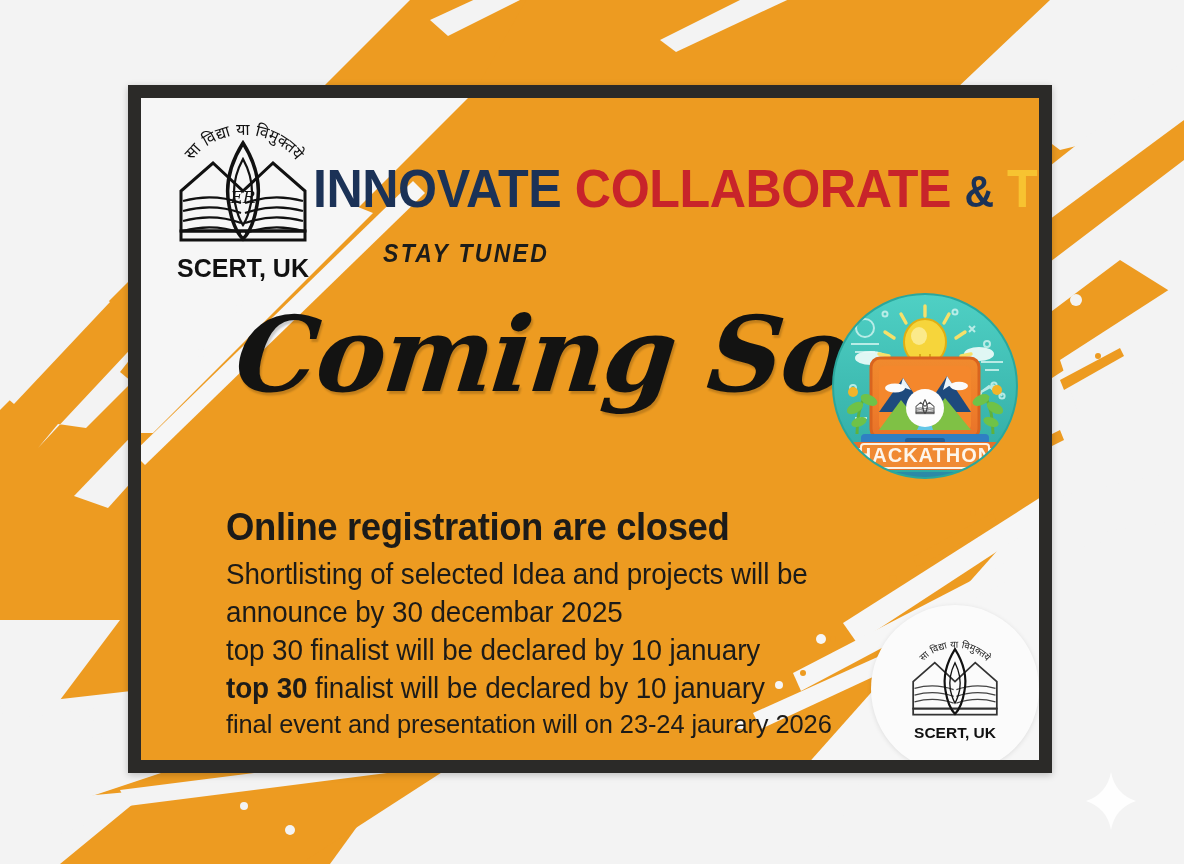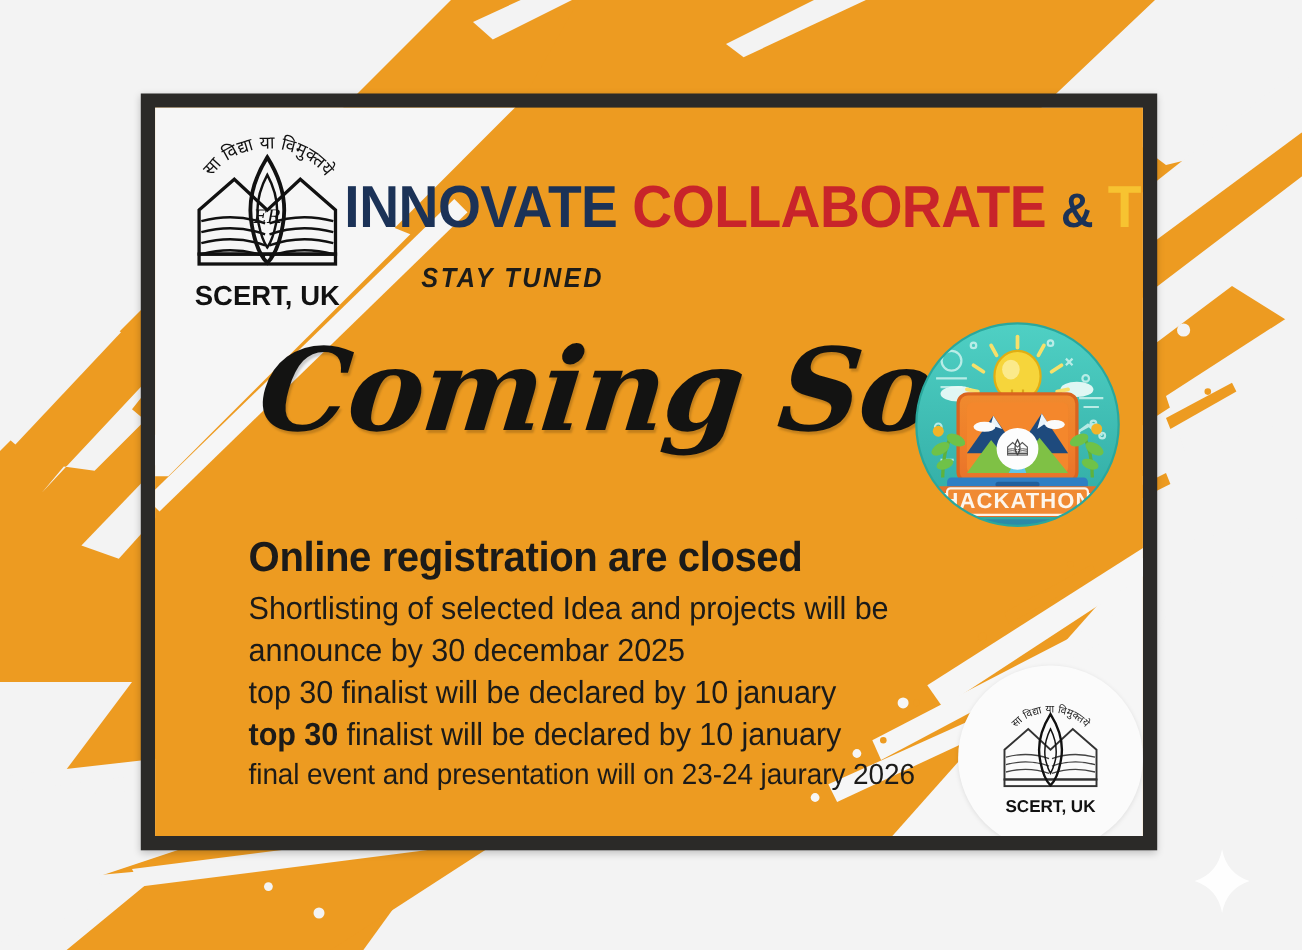--- a/index.html
+++ b/index.html
@@ -128,21 +128,21 @@
     left: 690px;
     top: 194px;
     width: 188px;
     height: 188px;
   }
 
   
   #body-block {
     position: absolute;
     left: 85px;
-    top: 388px;
+    top: 408px;
     width: 690px;
     color: #1c1b19;
   }
   #headline-closed {
     font-family: "Liberation Sans Narrow", "Liberation Sans", sans-serif;
     font-size: 38px;
     font-weight: bold;
     letter-spacing: -0.4px;
     line-height: 1.12;
     margin-bottom: 7px;

